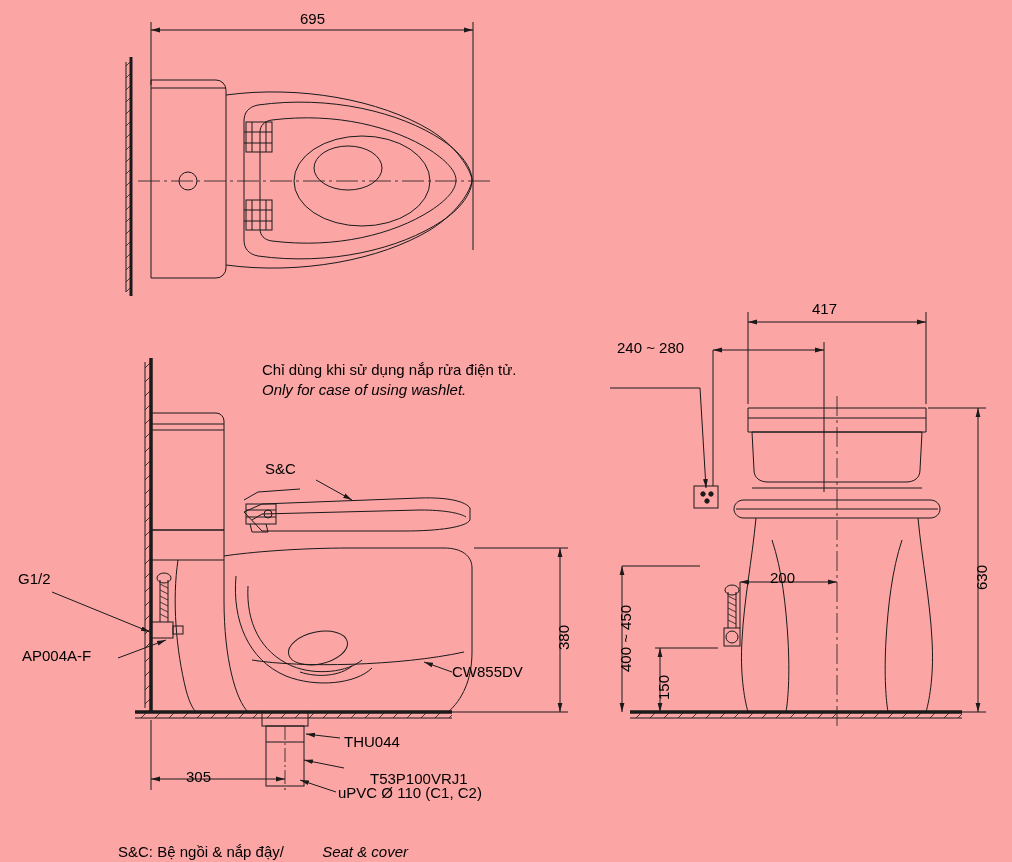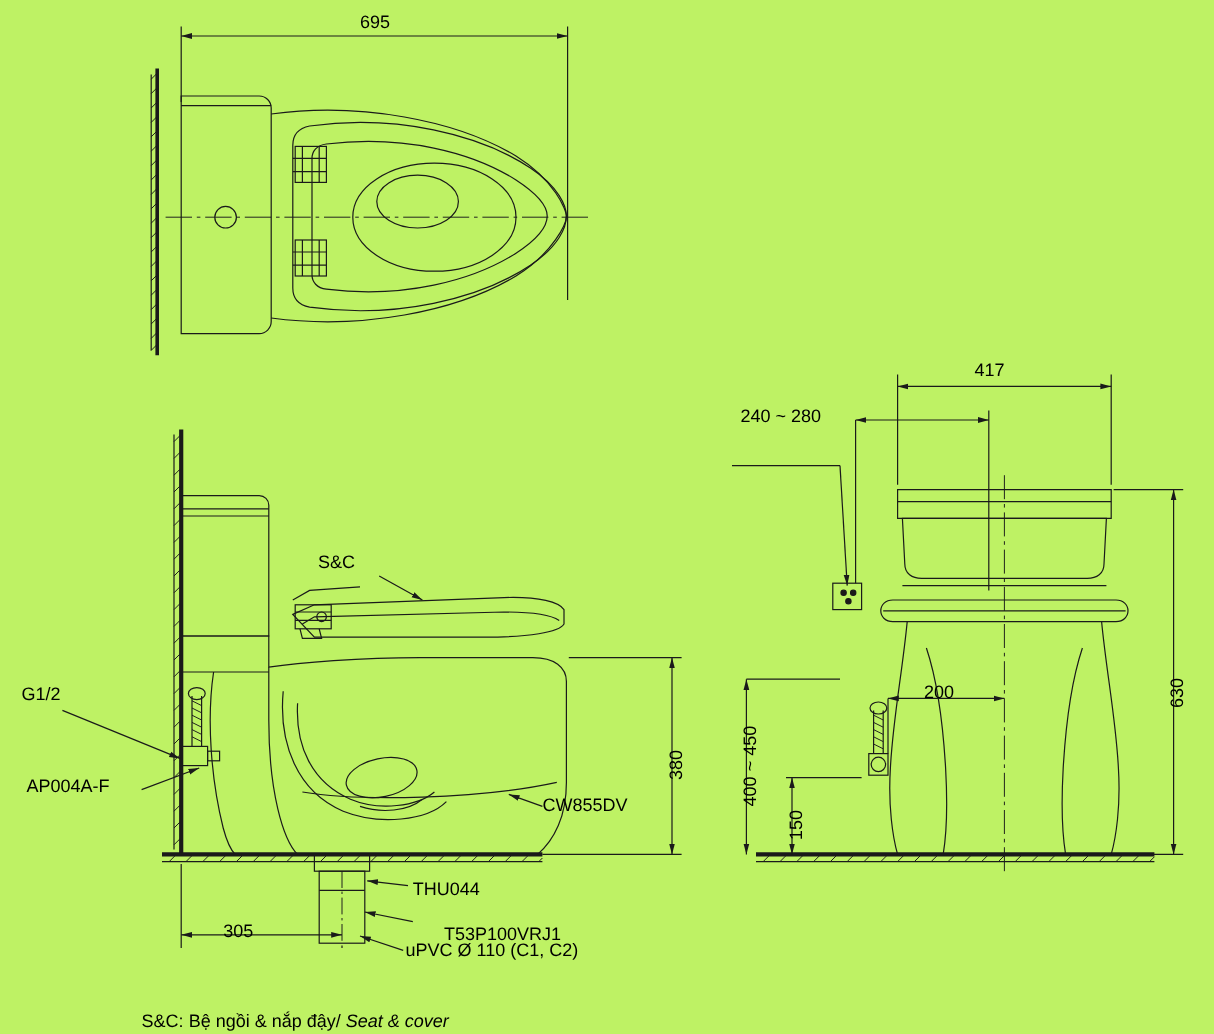--- a/index.html
+++ b/index.html
@@ -9,21 +9,21 @@
   }
   body {
     font-family: "Liberation Sans", sans-serif;
     color: #000000;
   }
   #sheet {
     position: relative;
     width: 1012px;
     height: 862px;
     overflow: hidden;
-    background: #bef264;
+    background: #fca5a5;
   }
   #drawing {
     position: absolute;
     left: 0;
     top: 0;
     width: 1012px;
     height: 862px;
   }
   .lbl {
     position: absolute;
@@ -41,21 +41,21 @@
     font-size: 15px;
     line-height: 1.35;
     white-space: nowrap;
   }
   .note-block .it { font-style: italic; }
   .legend {
     position: absolute;
     font-size: 15px;
     white-space: nowrap;
   }
-  .legend .it { font-style: italic; }
+  .legend .it { font-style: italic; margin-left: 34px; }
 </style>
 </head>
 <body>
 
 <div id="sheet">
 
   <svg id="drawing" viewBox="0 0 1012 862">
     <defs>
       <marker id="arrL" markerWidth="10" markerHeight="8" refX="9" refY="4" orient="auto" markerUnits="userSpaceOnUse">
         <path d="M9,4 L0,1.6 L0,6.4 Z" fill="#1a1a1a"></path>
@@ -383,20 +383,24 @@
           </g>
           <ellipse cx="732" cy="590" rx="7" ry="5"></ellipse>
         </g>
       </g>
 
     </g>
   </svg>
 
   <div class="lbl" style="left:300px; top:10px;">695</div>
 
+  <div class="note-block" style="left:262px; top:360px;">
+    <div>Chỉ dùng khi sử dụng nắp rửa điện tử.</div>
+    <div class="it">Only for case of using washlet.</div>
+  </div>
 
   <div class="lbl" style="left:265px; top:460px;text-align:center;">S&amp;C</div>
   <div class="lbl" style="left:18px; top:570px;">G1/2</div>
   <div class="lbl" style="left:22px; top:647px;">AP004A-F</div>
   <div class="lbl" style="left:452px; top:663px;">CW855DV</div>
   <div class="lbl" style="left:344px; top:733px;">THU044</div>
   <div class="lbl" style="left:346px; top:770px;margin-left:24px;">T53P100VRJ1</div>
   <div class="lbl" style="left:338px; top:784px;">uPVC Ø 110 (C1, C2)</div>
 
   <div class="lbl" style="left:186px; top:768px;">305</div>

